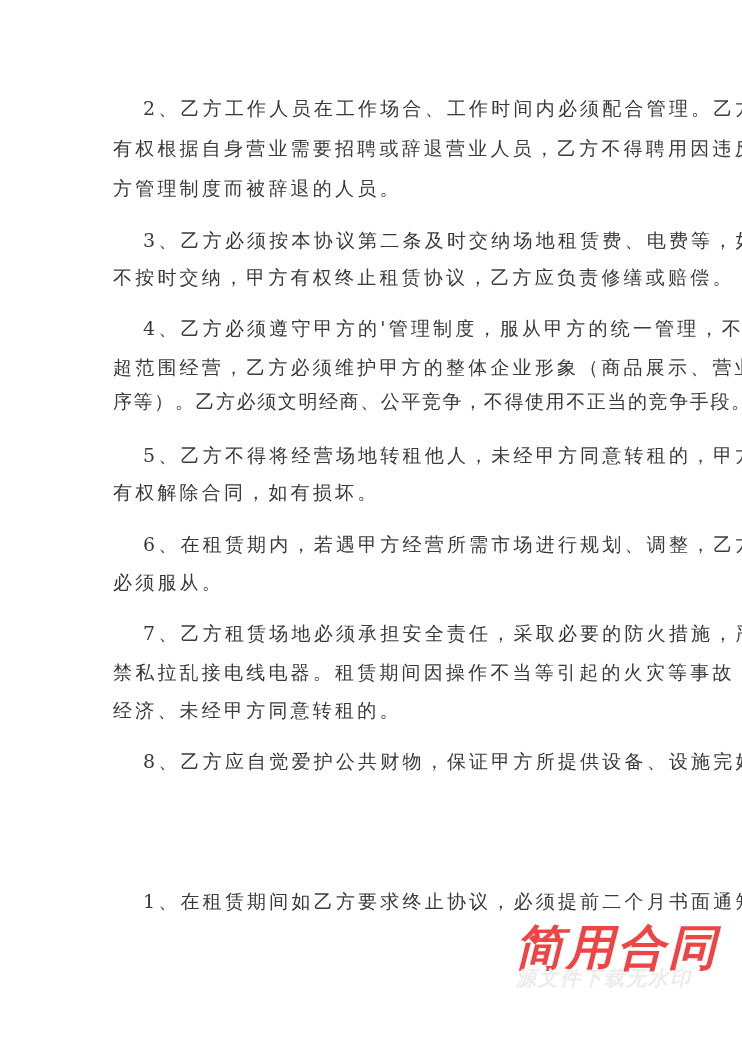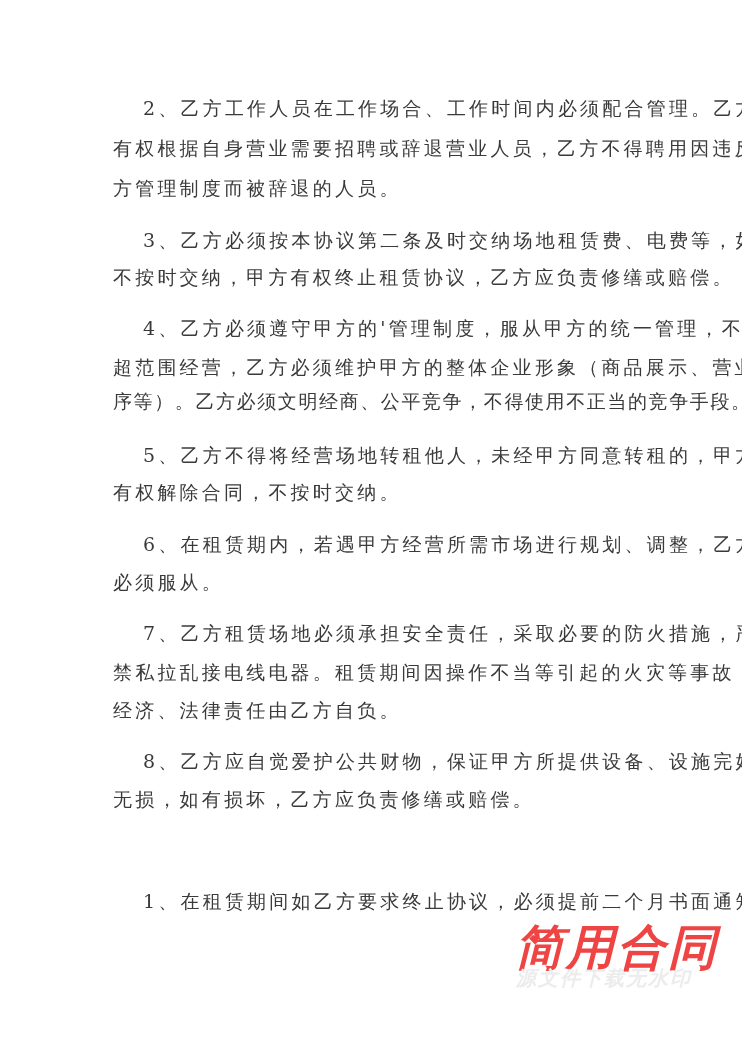--- a/index.html
+++ b/index.html
@@ -36,30 +36,29 @@
   <div class="line" style="top:176px">方管理制度而被辞退的人员。</div>
 
   <div class="line indent" style="top:228px">3、乙方必须按本协议第二条及时交纳场地租赁费、电费等，如</div>
   <div class="line" style="top:265px">不按时交纳，甲方有权终止租赁协议，乙方应负责修缮或赔偿。</div>
 
   <div class="line indent" style="top:316px">4、乙方必须遵守甲方的'管理制度，服从甲方的统一管理，不得</div>
   <div class="line" style="top:355px">超范围经营，乙方必须维护甲方的整体企业形象（商品展示、营业秩</div>
   <div class="line" style="top:389px; letter-spacing:1.6px">序等）。乙方必须文明经商、公平竞争，不得使用不正当的竞争手段。</div>
 
   <div class="line indent" style="top:443px">5、乙方不得将经营场地转租他人，未经甲方同意转租的，甲方</div>
-  <div class="line" style="top:480px">有权解除合同，不按时交纳。</div>
+  <div class="line" style="top:480px">有权解除合同，如有损坏。</div>
 
   <div class="line indent" style="top:532px">6、在租赁期内，若遇甲方经营所需市场进行规划、调整，乙方</div>
   <div class="line" style="top:570px">必须服从。</div>
 
   <div class="line indent" style="top:621px">7、乙方租赁场地必须承担安全责任，采取必要的防火措施，严</div>
   <div class="line" style="top:660px">禁私拉乱接电线电器。租赁期间因操作不当等引起的火灾等事故，其</div>
-  <div class="line" style="top:698px">经济、法律责任由乙方自负。</div>
+  <div class="line" style="top:698px">经济、未经甲方同意转租的。</div>
 
   <div class="line indent" style="top:749px">8、乙方应自觉爱护公共财物，保证甲方所提供设备、设施完好</div>
-  <div class="line" style="top:787px">无损，如有损坏，乙方应负责修缮或赔偿。</div>
 
 
   <div class="line indent" style="top:889px">1、在租赁期间如乙方要求终止协议，必须提前二个月书面通知</div>
 
   <div class="watermark-title">简用合同</div>
   <div class="watermark-sub">源文件下载无水印</div>
 </div>
 
 </body></html>

